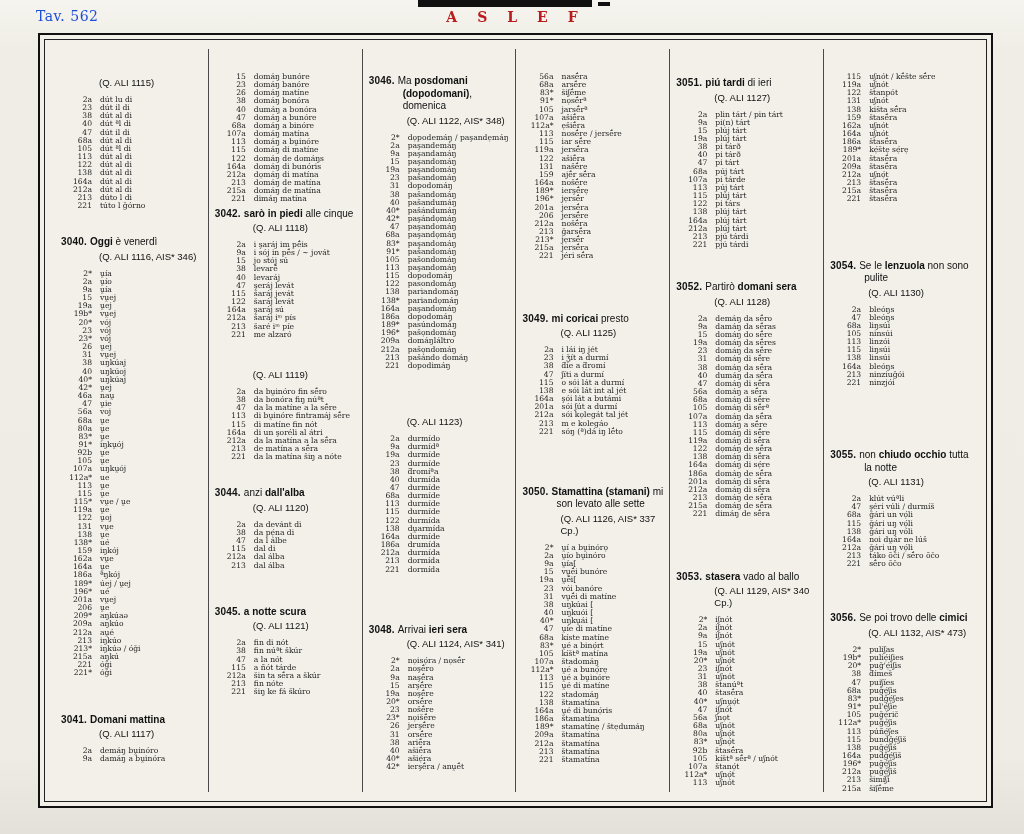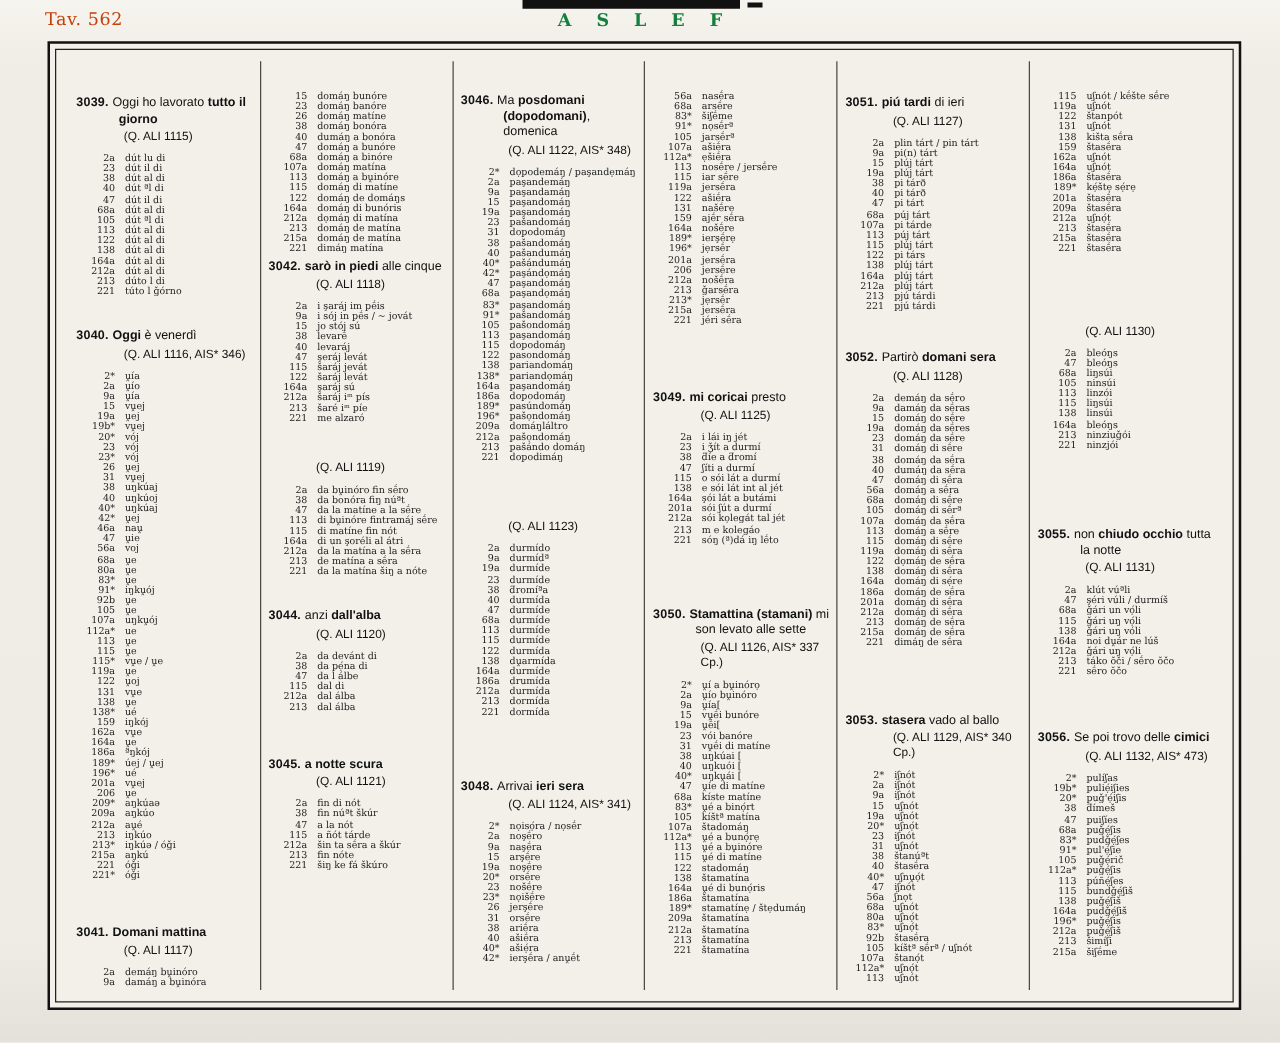--- a/index.html
+++ b/index.html
@@ -3,23 +3,23 @@
 <meta charset="utf-8">
 <style>
   html,body{margin:0;padding:0;}
   body{
     width:1024px;height:834px;position:relative;overflow:hidden;
     background:linear-gradient(180deg,#f6f4ee 0%,#efede6 6%,#eeece5 90%,#e3e1da 100%);
     font-family:"Liberation Sans",sans-serif;
   }
   .scan-bar{position:absolute;background:#111;}
   #plate-label{position:absolute;left:36px;top:8px;font-family:"DejaVu Serif",serif;
-    font-size:14px;color:#c2410c;letter-spacing:.5px;}
+    font-size:14px;color:#1d4ed8;letter-spacing:.5px;}
   #atlas-title{position:absolute;left:0;right:0;top:9px;text-align:center;
-    font-family:"DejaVu Serif",serif;font-weight:bold;font-size:14px;color:#15803d;
+    font-family:"DejaVu Serif",serif;font-weight:bold;font-size:14px;color:#b91c1c;
     letter-spacing:20px;text-indent:20px;}
   #frame-outer{position:absolute;left:38px;top:33px;right:31px;bottom:26px;
     border:2.5px solid #111;background:#f2f0e9;}
   #frame-inner{position:absolute;left:4px;top:4px;right:4px;bottom:4px;border:1px solid #222;}
   #columns{position:absolute;left:10px;top:9px;right:9px;bottom:9px;display:flex;}
   .column{flex:1 1 0;padding:14px 6px 0 6px;border-right:1px solid #4a4a4a;overflow:hidden;}
   .column:last-child{border-right:none;}
   .block{margin-bottom:4px;}
   .ehead{font-size:10px;line-height:12.5px;color:#111;
     padding-left:34px;text-indent:-34px;margin-bottom:2px;}
@@ -38,21 +38,20 @@
 <div class="scan-bar" style="left:598px;top:2px;width:12px;height:4px;"></div>
 
 <div id="plate-label">Tav. 562</div>
 <div id="atlas-title">ASLEF</div>
 
 <div id="frame-outer">
   <div id="frame-inner">
     <div id="columns">
         <div class="column">
           <div class="block" style="margin-top: 14px;">
-            <div class="ehead"><div class="num" style="display: inline;">3039. </div><span>Oggi ho lavorato </span><span class="b">tutto il giorno</span></div>
             <div class="eref">(Q. ALI 1115)</div>
             <div class="rows">
               <div class="row">
                 <div class="code">2a</div>
                 <div class="form">dút lu di</div>
               </div>
               <div class="row">
                 <div class="code">23</div>
                 <div class="form">dút il di</div>
               </div>
@@ -1412,20 +1411,21 @@
                 <div class="code">215a</div>
                 <div class="form">štasḗra</div>
               </div>
               <div class="row">
                 <div class="code">221</div>
                 <div class="form">štasḗra</div>
               </div>
             </div>
           </div>
           <div class="block" style="margin-top: 56px;">
+            <div class="ehead"><div class="num" style="display: inline;">3054. </div><span>Se le </span><span class="b">lenzuola</span><span> non sono pulite</span></div>
             <div class="eref">(Q. ALI 1130)</div>
             <div class="rows">
               <div class="row">
                 <div class="code">2a</div>
                 <div class="form">bleóŋs</div>
               </div>
               <div class="row">
                 <div class="code">47</div>
                 <div class="form">bleóŋs</div>
               </div>

